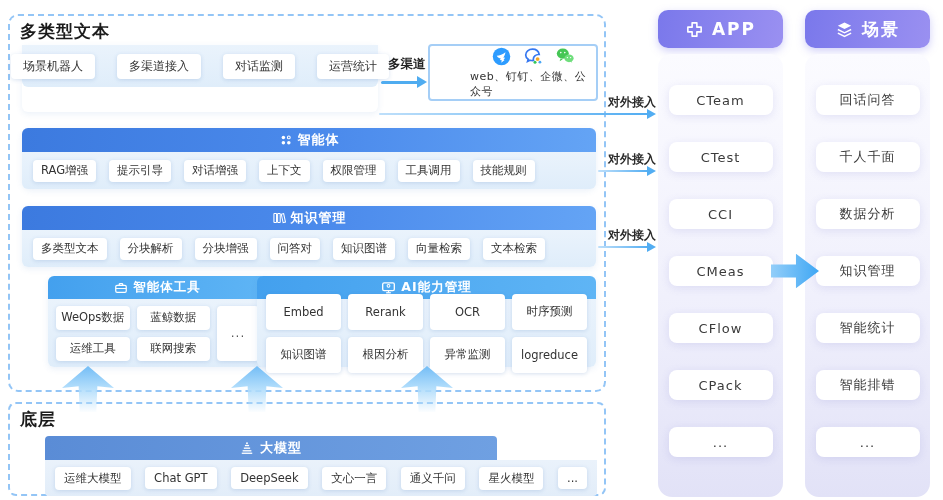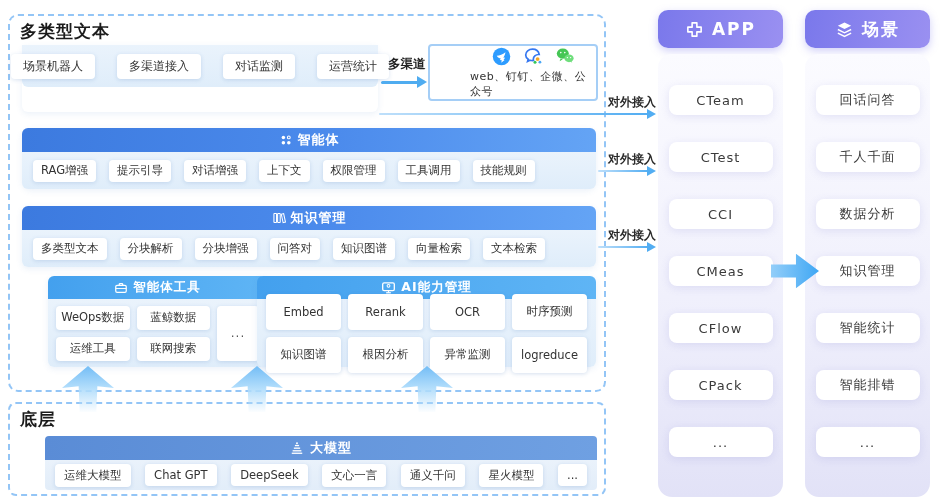--- a/index.html
+++ b/index.html
@@ -243,33 +243,33 @@
       </div>
   </div>
 
   <div class="up-arrow" style="left:62px; top:366px;"></div>
   <div class="up-arrow" style="left:231px; top:366px;"></div>
   <div class="up-arrow" style="left:401px; top:366px;"></div>
 
   <div class="dash-box" style="left:8px; top:402px; width:598px; height:94px; border-radius:8px;"></div>
   <div class="box-title" style="left:20px; top:408px;">底层</div>
 
-  <div class="model-bar sec-header muted" style="left:45px; top:436px; width:552px;">
+  <div class="model-bar sec-header muted" style="left:45px; top:436px; width:452px;">
     <span class="icon">
       <svg width="14" height="14" viewBox="0 0 16 16">
           <circle cx="8" cy="2.6" r="1.1" fill="#fff"></circle>
           <path d="M5.6 5.2h4.8" stroke="#fff" stroke-width="1.5"></path>
           <path d="M4.4 8.2h7.2" stroke="#fff" stroke-width="1.5"></path>
           <path d="M3 11.2h10" stroke="#fff" stroke-width="1.5"></path>
           <path d="M2 14h12" stroke="#fff" stroke-width="1.5"></path>
         </svg>
     </span>
     <span>大模型</span>
   </div>
-  <div class="model-body" style="left:45px; top:460px; width:552px; height:30px;">
+  <div class="model-body" style="left:45px; top:460px; width:552px; height:36px;">
 
   <span class="chip">运维大模型</span>
       <span class="chip">Chat GPT</span>
       <span class="chip">DeepSeek</span>
       <span class="chip">文心一言</span>
       <span class="chip">通义千问</span>
       <span class="chip">星火模型</span>
       <span class="chip">...</span>
     </div>
 

